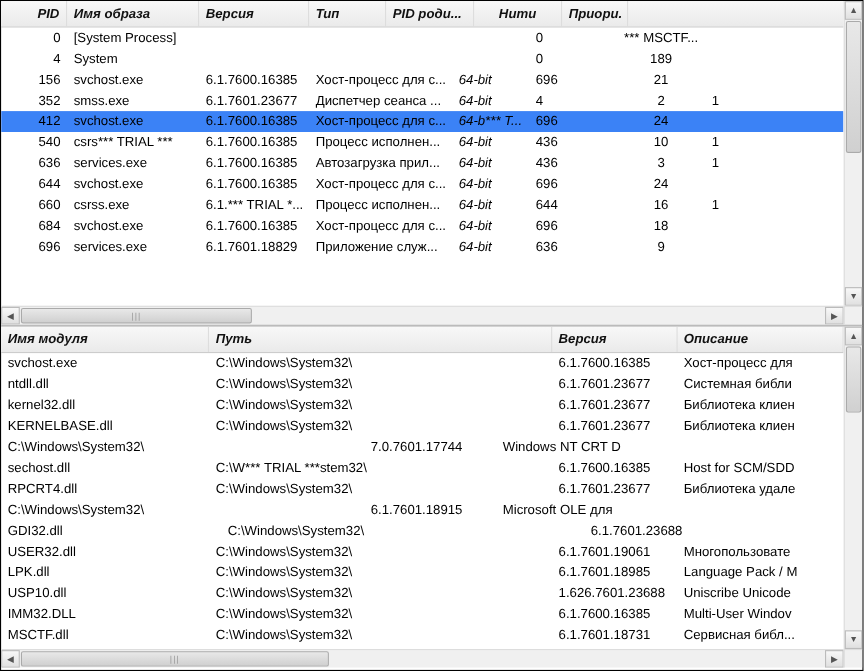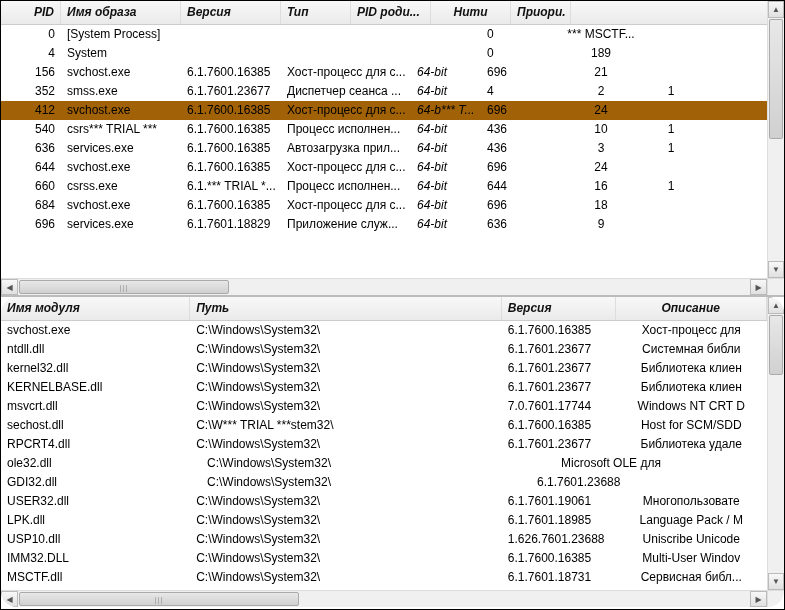--- a/index.html
+++ b/index.html
@@ -11,21 +11,21 @@
     height: 610px;
     overflow: hidden;
     border: 1px solid #000;
     position: relative;
   }
   .pane {
     position: relative;
     overflow: hidden;
   }
   .pane-top { height: 296px; border-bottom: 2px solid #bbb; }
-  .pane-bottom { height: 310px; border-radius: 16px; }
+  .pane-bottom { height: 310px; }
   .header {
     display: flex;
     height: 24px;
     background: linear-gradient(#f8f8f8, #eaeaea);
     border-bottom: 1px solid #ccc;
     font-weight: bold;
     font-style: italic;
     color: #111;
   }
   .header .col {
@@ -33,42 +33,42 @@
     padding: 4px 6px;
     white-space: nowrap;
     overflow: hidden;
   }
   .rows { overflow: hidden; }
   .row {
     display: flex;
     height: 19px;
     line-height: 19px;
   }
-  .row.selected { background: #a16207; }
+  .row.selected { background: #3b82f6; }
   .row .cell {
     padding: 0 6px;
     white-space: nowrap;
     overflow: hidden;
     text-overflow: clip;
   }
   .right { text-align: right; }
   
   .t-pid { width: 60px; text-align: right; padding-right: 8px;}
   .t-image { width: 120px; }
   .t-version { width: 100px; }
   .t-name { width: 130px; }
   .t-type { width: 70px; font-style: italic; }
   .t-parent { width: 80px; text-align: left; }
   .t-thread { width: 80px; text-align: center; }
-  .t-prio { width: 60px; text-align: center; }
+  .t-prio { width: 60px; text-align: left; }
   
   .b-mod { width: 200px; }
   .b-path { width: 330px; }
   .b-ver { width: 120px; }
-  .b-desc { width: 160px; text-align: center; }
+  .b-desc { width: 160px; }
   
   .vscroll {
     position: absolute;
     right: 0; top: 0; bottom: 17px;
     width: 17px;
     background: #f0f0f0;
     border-left: 1px solid #ddd;
   }
   .vscroll .btn {
     height: 17px;
@@ -282,40 +282,39 @@
           <div class="cell b-ver">6.1.7601.23677</div>
           <div class="cell b-desc">Библиотека клиен</div>
         </div>
         <div class="row">
           <div class="cell b-mod">KERNELBASE.dll</div>
           <div class="cell b-path">C:\Windows\System32\</div>
           <div class="cell b-ver">6.1.7601.23677</div>
           <div class="cell b-desc">Библиотека клиен</div>
         </div>
         <div class="row">
-          <div class="cell b-mod">msvcrt.dll</div>
           <div class="cell b-path">C:\Windows\System32\</div>
           <div class="cell b-ver">7.0.7601.17744</div>
           <div class="cell b-desc">Windows NT CRT D</div>
         </div>
         <div class="row">
           <div class="cell b-mod">sechost.dll</div>
           <div class="cell b-path">C:\W*** TRIAL ***stem32\</div>
           <div class="cell b-ver">6.1.7600.16385</div>
           <div class="cell b-desc">Host for SCM/SDD</div>
         </div>
         <div class="row">
           <div class="cell b-mod">RPCRT4.dll</div>
           <div class="cell b-path">C:\Windows\System32\</div>
           <div class="cell b-ver">6.1.7601.23677</div>
           <div class="cell b-desc">Библиотека удале</div>
         </div>
         <div class="row">
-          <div class="cell b-mod">ole32.dll</div>
-          <div class="cell b-path">C:\Windows\System32\</div>
+          <div class="cell b-path">C:\Windows\System32\</div>
+          <div class="cell b-ver">6.1.7601.18915</div>
           <div class="cell b-desc">Microsoft OLE для</div>
         </div>
         <div class="row">
           <div class="cell b-mod">GDI32.dll</div>
           <div class="cell b-path">C:\Windows\System32\</div>
           <div class="cell b-ver">6.1.7601.23688</div>
         </div>
         <div class="row">
           <div class="cell b-mod">USER32.dll</div>
           <div class="cell b-path">C:\Windows\System32\</div>

